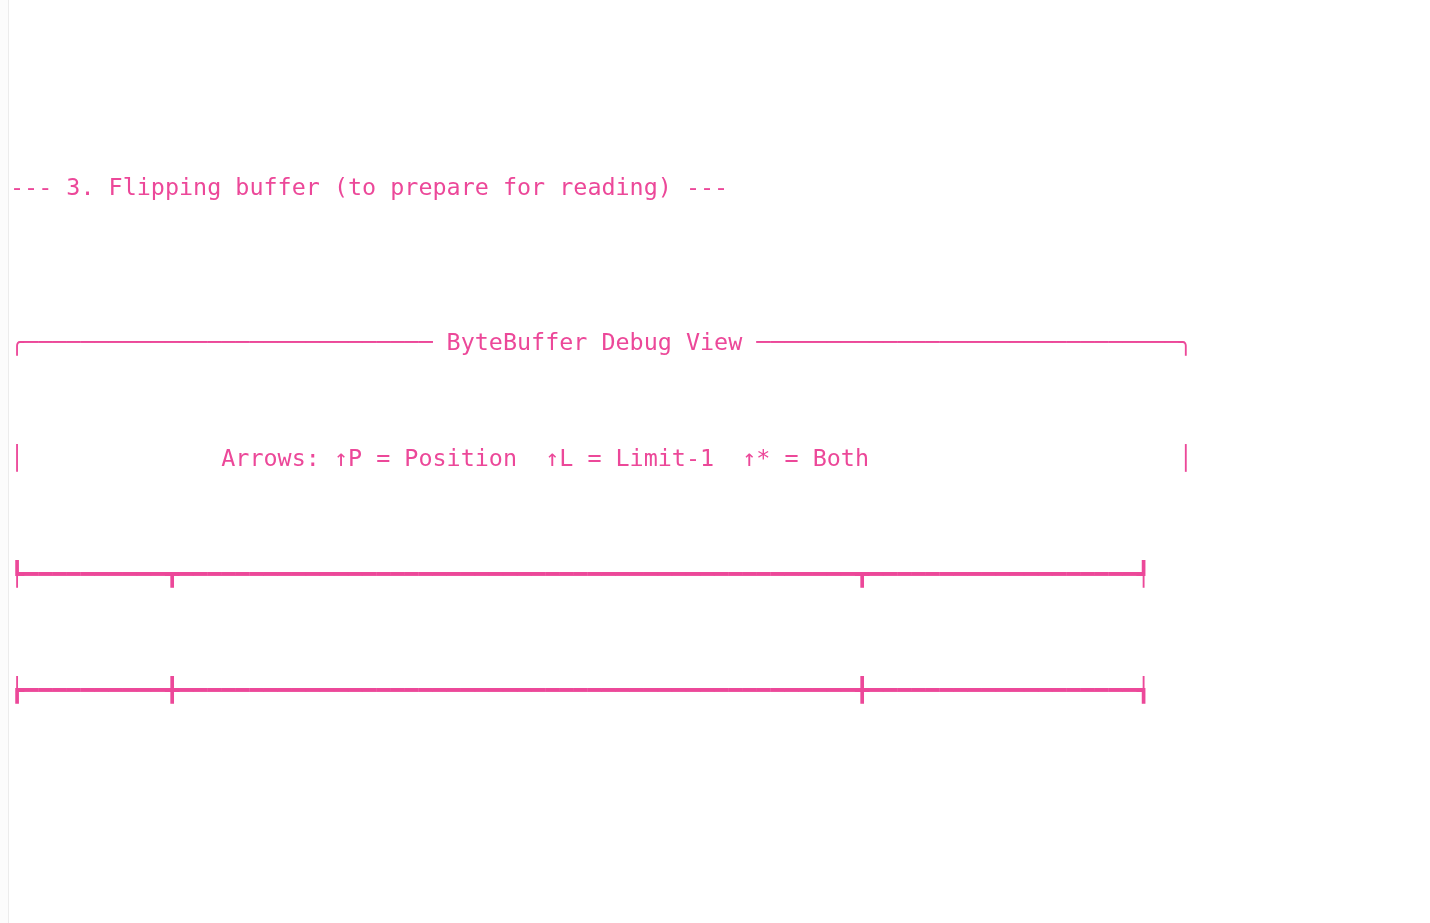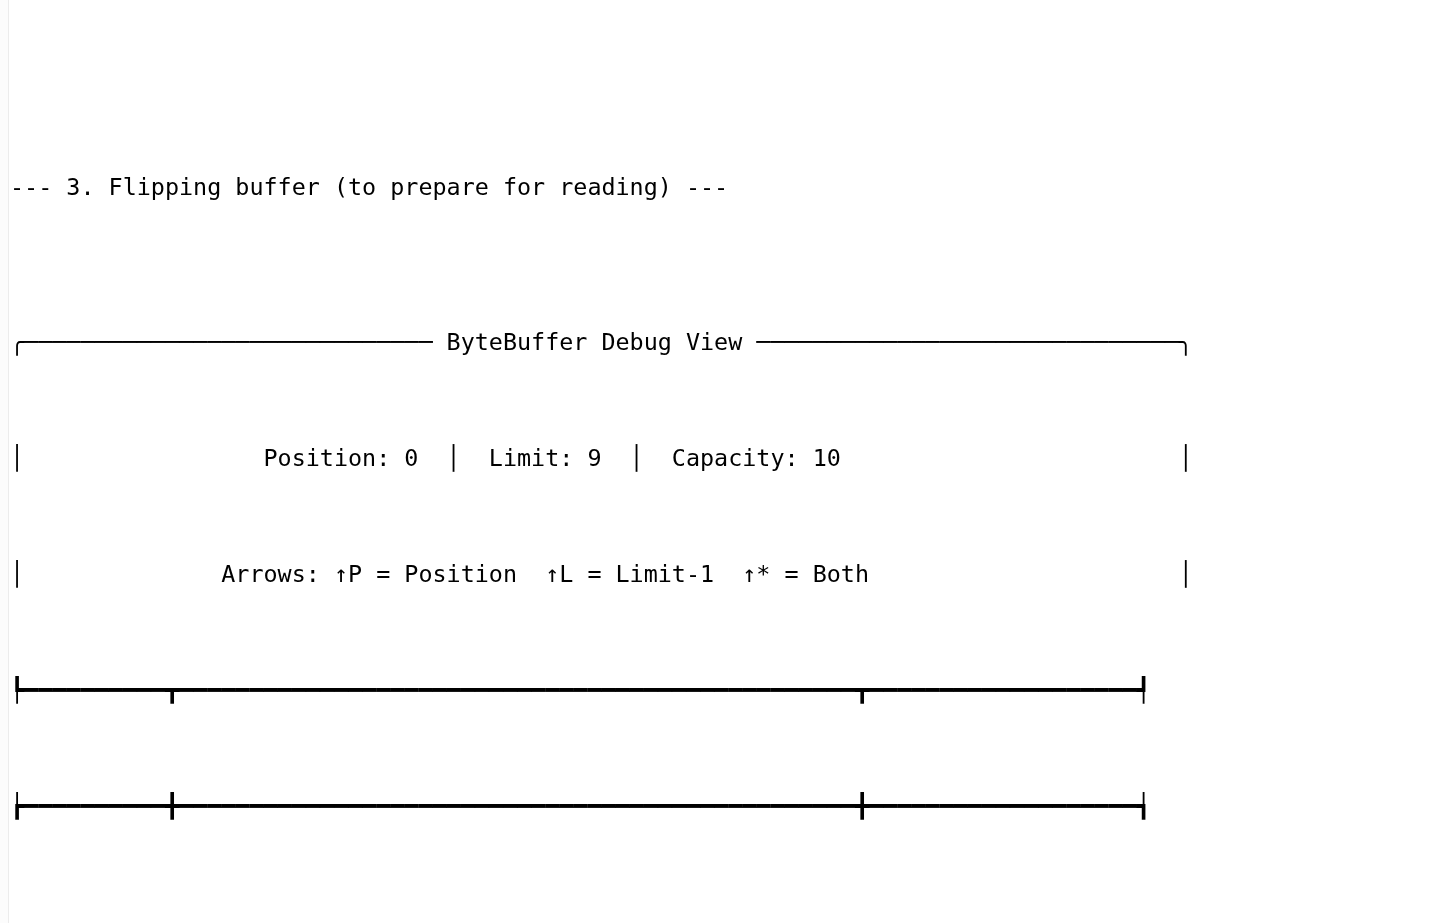--- a/index.html
+++ b/index.html
@@ -21,21 +21,21 @@
     border-right: 1px solid #ececec;
     box-sizing: border-box;
   }
   #console {
     position: absolute;
     left: 10px;
     top: 0;
     width: 1420px;
     height: 923px;
     background: #ffffff;
-    color: #000000;
+    color: #ec4899;
     font-family: "DejaVu Sans Mono", monospace;
     font-size: 23.4px;
     line-height: 38.7px;
     white-space: pre;
     letter-spacing: 0px;
     padding-top: 13px;
     box-sizing: border-box;
   }
   .line { display: block; height: 38.7px; }
 </style>
@@ -43,21 +43,20 @@
 <body>
 
 <div id="gutter"></div>
 
 <div id="console">
 
   
   <span class="line">--- 3. Flipping buffer (to prepare for reading) ---</span>
 
   <span class="line">╭───────────────────────────── ByteBuffer Debug View ──────────────────────────────╮</span>
-  <span class="line">│                 Position: 0  │  Limit: 9  │  Capacity: 10                        │</span>
   <span class="line">│              Arrows: ↑P = Position  ↑L = Limit-1  ↑* = Both                      │</span>
   <span class="line">┡━━━━━━━━━━┳━━━━━━━━━━━━━━━━━━━━━━━━━━━━━━━━━━━━━━━━━━━━━━━━┳━━━━━━━━━━━━━━━━━━━┩</span>
   <span class="line">┢━━━━━━━━━━╋━━━━━━━━━━━━━━━━━━━━━━━━━━━━━━━━━━━━━━━━━━━━━━━━╋━━━━━━━━━━━━━━━━━━━┪</span>
   
   
   
 
   
   
   

